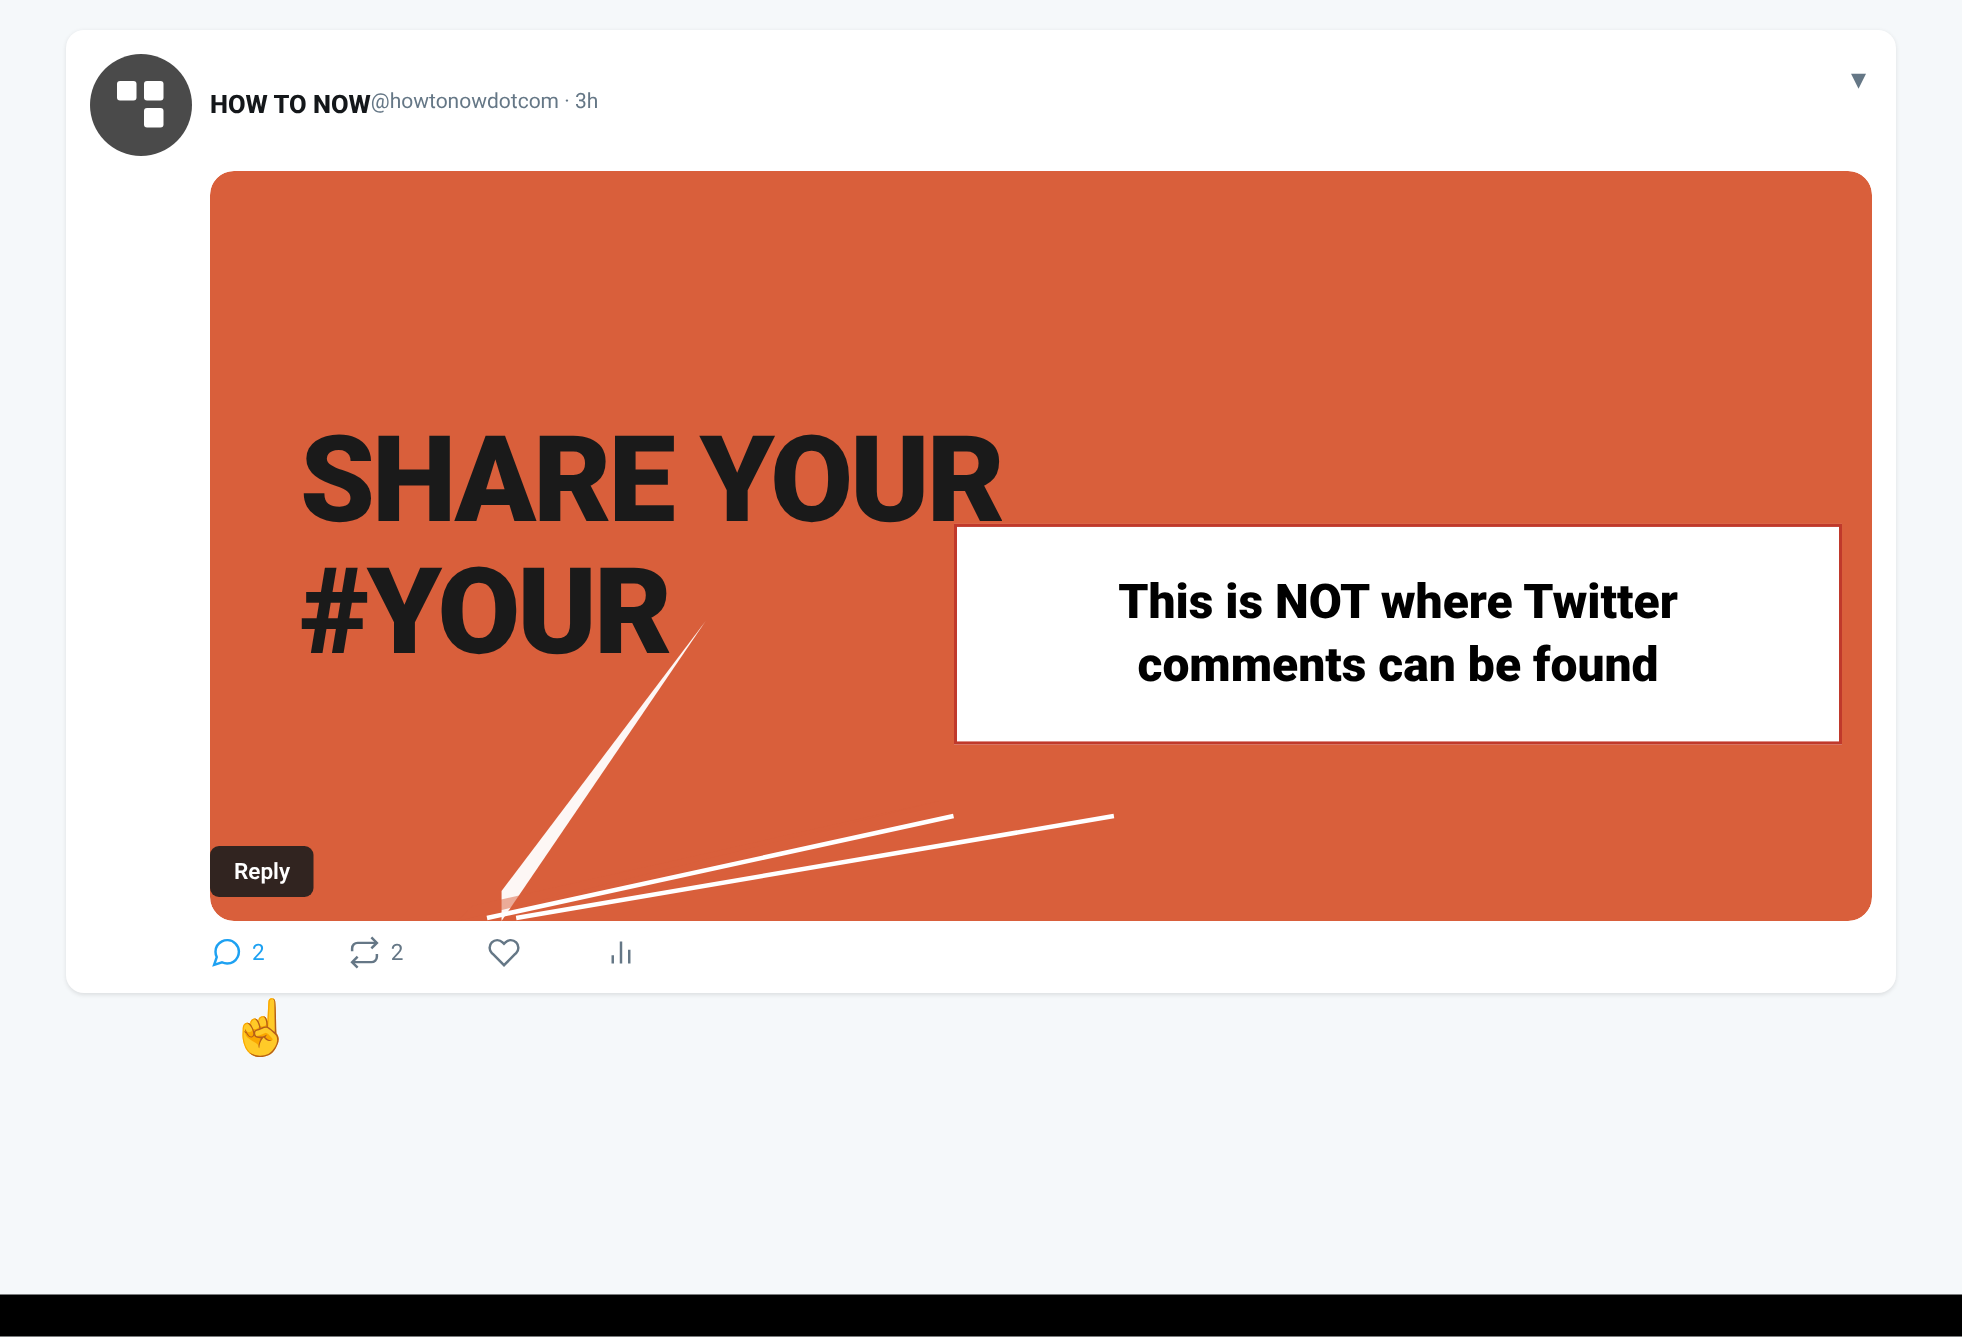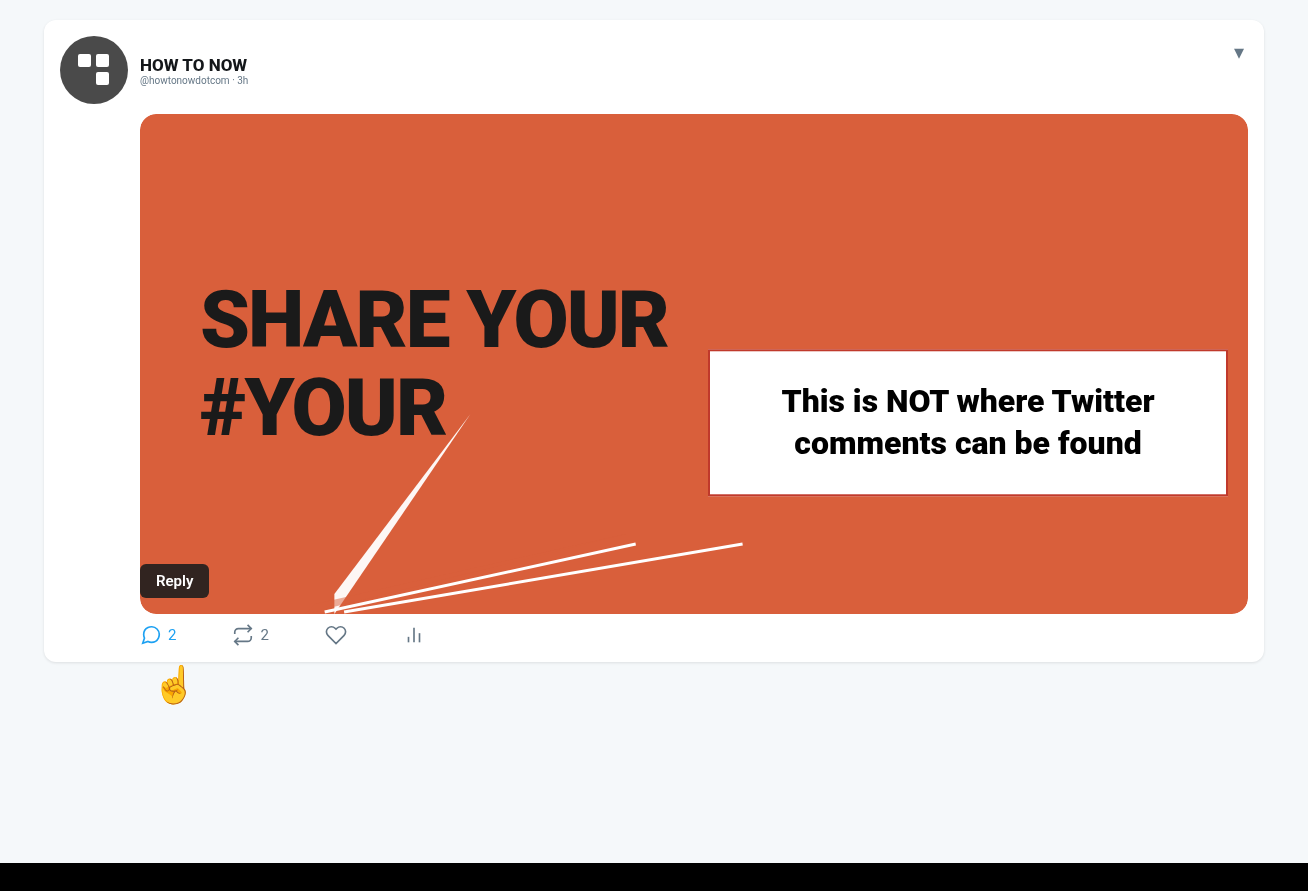--- a/index.html
+++ b/index.html
@@ -49,29 +49,29 @@
       gap: 3px;
       width: 32px;
       height: 32px;
     }
     .avatar-grid-cell {
       background: #ffffff;
       border-radius: 1px;
     }
     .account-info {
       display: flex;
-      flex-direction: column;
+      flex-direction: row;
     }
     .account-name {
       font-weight: 800;
       font-size: 17px;
       color: #14171a;
     }
     .account-handle-time {
-      font-size: 10px;
+      font-size: 14px;
       color: #657786;
     }
     .tweet-text {
       font-size: 17px;
       color: #14171a;
       line-height: 1.4;
       margin-left: 80px;
       margin-bottom: 12px;
     }
     .tweet-text .hashtag {
@@ -108,21 +108,21 @@
       letter-spacing: -2px;
     }
     .callout-box {
       position: absolute;
       right: 20px;
       top: 50%;
       transform: translateY(-10%);
       background: #ffffff;
       border: 2px solid #c0392b;
       padding: 30px 36px;
-      width: 520px;
+      width: 592px;
       z-index: 10;
     }
     .callout-box-text {
       font-size: 32px;
       font-weight: 900;
       color: #000000;
       text-align: center;
       line-height: 1.3;
     }
     .tweet-actions {

